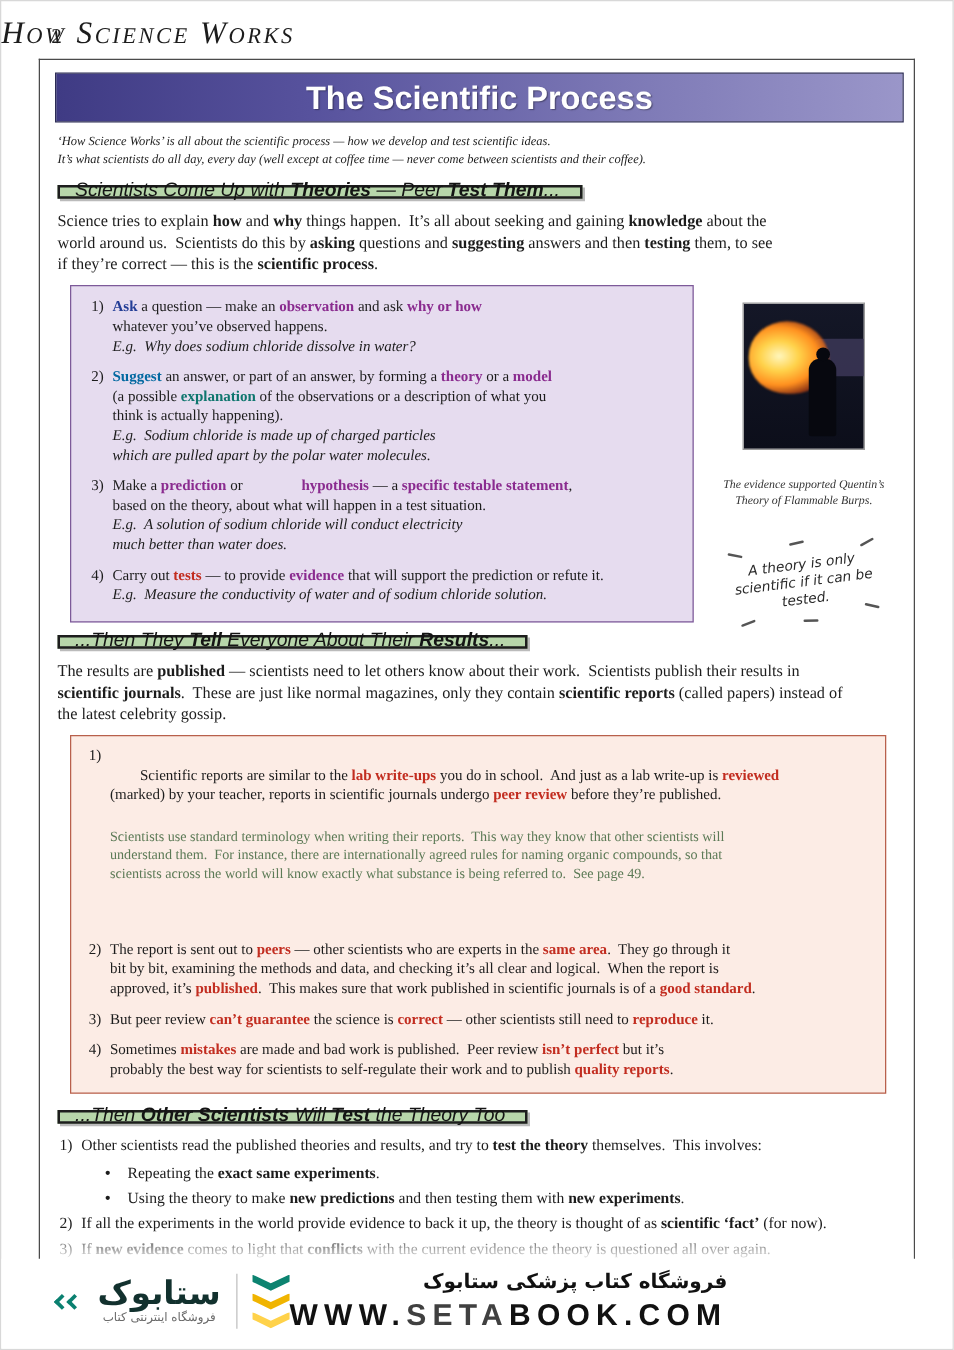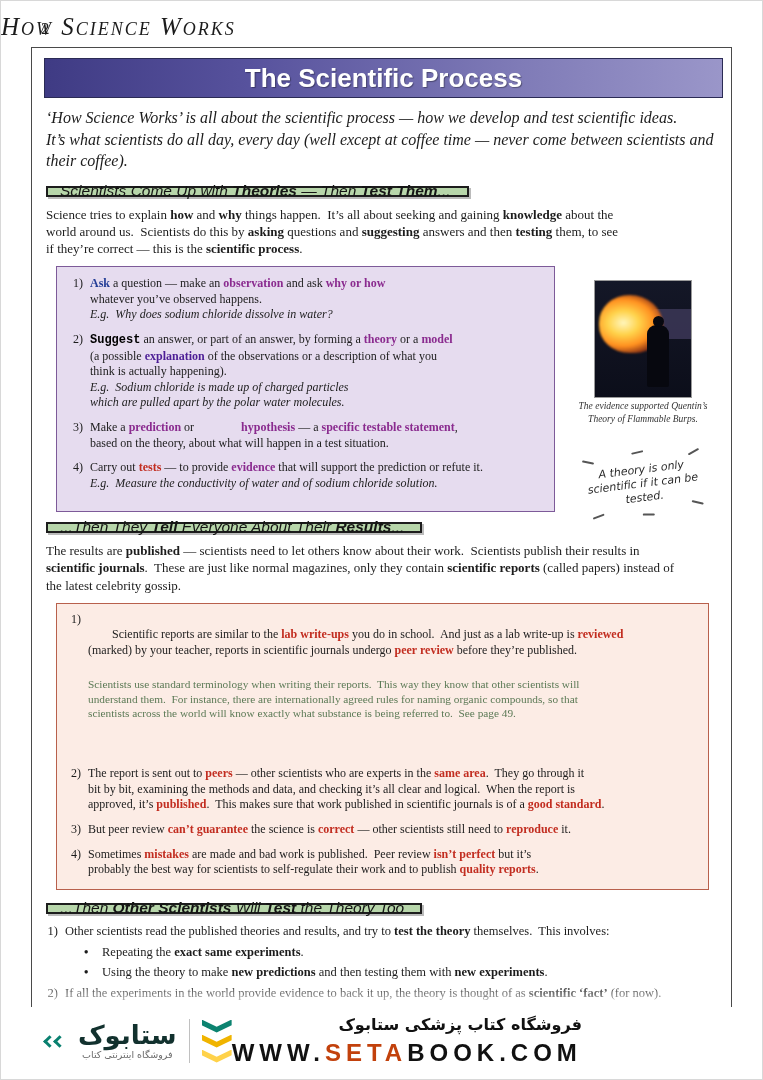--- a/index.html
+++ b/index.html
@@ -32,21 +32,21 @@
 
   .banner {
     margin:2px 0 9px 4px; height:40px;
     background:linear-gradient(90deg,#3f3b84 0%, #57529d 30%, #7f7bb7 70%, #9a96c9 100%);
     border:1px solid #2b2b55;
     display:flex; align-items:center; justify-content:center;
     color:#ffffff; font-family:"Liberation Sans", sans-serif; font-weight:bold; font-size:26px;
     text-shadow:1px 1px 1px rgba(0,0,0,0.35);
   }
 
-  .intro { font-style:italic; font-size:16px; line-height:1.35; margin:2px 6px 10px 6px; white-space:pre-wrap; }
+  .intro { font-style:italic; font-size:10px; line-height:1.35; margin:2px 6px 10px 6px; white-space:pre-wrap; }
 
   .sec-head {
     display:inline-block; margin:4px 0 9px 6px; padding:3px 16px 4px 12px;
     background:#b7d6aa; border:2px solid #1d1d1d; box-shadow:2px 2px 0 rgba(60,60,60,0.35);
     font-family:"Liberation Sans", sans-serif; font-style:italic; font-size:15.5px; color:#141414;
   }
   .sec-wrap { line-height:0; }
 
   .body-par { font-size:13px; line-height:1.32; margin:0 6px 9px 6px; white-space:pre-wrap; }
 
@@ -62,21 +62,21 @@
   .num-item .txt { white-space:pre-wrap; flex:1; }
 
   .side-col { flex:1; display:flex; flex-direction:column; align-items:center; padding-top:14px; }
   .photo { width:98px; height:118px; background:linear-gradient(180deg,#141727,#0c0e1a); position:relative; overflow:hidden; border:1px solid #9a9a9a; }
   .car { position:absolute; right:-4px; top:28px; width:44px; height:30px; background:#3c3757; border-radius:5px; opacity:.85; }
   .flame { position:absolute; left:4px; top:14px; width:64px; height:58px;
     background:radial-gradient(ellipse at 38% 48%, #fff6bd 0%, #ffd24a 28%, #ff8f1f 55%, rgba(205,70,15,0.65) 75%, rgba(0,0,0,0) 95%);
     border-radius:55% 60% 50% 55%; filter:blur(1px); }
   .person { position:absolute; right:22px; top:44px; width:22px; height:62px; background:#07080f; border-radius:9px 9px 2px 2px; }
   .person:before { content:""; position:absolute; top:-9px; left:6px; width:11px; height:11px; border-radius:50%; background:#07080f; }
-  .photo-caption { margin-top:2px; width:160px; text-align:center; font-style:italic; font-size:9.5px; color:#333; line-height:1.3; }
+  .photo-caption { margin-top:22px; width:160px; text-align:center; font-style:italic; font-size:9.5px; color:#333; line-height:1.3; }
 
   .scribble { margin-top:30px; width:132px; transform:rotate(-7deg); position:relative;
     font-family:"DejaVu Sans", sans-serif; font-style:italic; font-size:11px; text-align:center; color:#2a2a2a; line-height:1.25; padding:8px 4px; }
   .tick { position:absolute; width:12px; height:2px; background:#555; border-radius:2px; }
   .t1 { top:0; left:8px; transform:rotate(18deg); }
   .t2 { top:-4px; left:58px; transform:rotate(-6deg); }
   .t3 { top:2px; right:6px; transform:rotate(-22deg); }
   .t4 { bottom:0; left:12px; transform:rotate(-14deg); }
   .t5 { bottom:-4px; left:62px; transform:rotate(6deg); }
   .t6 { bottom:2px; right:8px; transform:rotate(20deg); }
@@ -122,46 +122,47 @@
 
 <div class="content">
 
   <div class="banner">
     <span>The Scientific Process</span>
   </div>
 
   <div class="intro">‘How Science Works’ is all about the scientific process — how we develop and test scientific ideas.
 It’s what scientists do all day, every day (well except at coffee time — never come between scientists and their coffee).</div>
 
-  <div class="sec-wrap"><div class="sec-head"><span>Scientists Come Up with </span><span style="font-weight: bold;">Theories</span><span> — Then </span><span style="font-weight: bold;">Test Them</span><span>...</span></div></div>
+  <div class="sec-wrap"><div class="sec-head"><span>Scientists Come Up with </span><span style="font-weight: bold;">Theories</span><span> — Peer </span><span style="font-weight: bold;">Test Them</span><span>...</span></div></div>
   <div class="body-par"><span>Science tries to explain </span><span style="font-weight: bold;">how</span><span> and </span><span style="font-weight: bold;">why</span><span> things happen.  It’s all about seeking and gaining </span><span style="font-weight: bold;">knowledge</span><span> about the
 world around us.  Scientists do this by </span><span style="font-weight: bold;">asking</span><span> questions and </span><span style="font-weight: bold;">suggesting</span><span> answers and then </span><span style="font-weight: bold;">testing</span><span> them, to see
 if they’re correct — this is the </span><span style="font-weight: bold;">scientific process</span><span>.</span></div>
 
   <div class="row">
     <div class="theory-box">
       <div class="num-item">
         <span class="num">1)</span>
         <span class="txt"><span style="font-weight: bold; color: rgb(35, 61, 150);">Ask</span><span> a question — make an </span><span style="font-weight: bold; color: rgb(138, 43, 143);">observation</span><span> and ask </span><span style="font-weight: bold; color: rgb(138, 43, 143);">why or how</span><span>
 whatever you’ve observed happens.
 </span><span style="font-style: italic;">E.g.  Why does sodium chloride dissolve in water?</span></span>
       </div>
       <div class="num-item">
         <span class="num">2)</span>
-        <span class="txt"><span style="font-weight: bold; color: #000000; font-family: Liberation Mono, monospace;">Suggest</span><span> an answer, or part of an answer, by forming a </span><span style="font-weight: bold; color: rgb(138, 43, 143);">theory</span><span> or a </span><span style="font-weight: bold; color: rgb(138, 43, 143);">model</span><span>
-(a possible </span><span style="font-weight: bold; color: #4c1d95;">explanation</span><span> of the observations or a description of what you
+        <span class="txt"><span style="font-weight: bold; color: #0369a1;">Suggest</span><span> an answer, or part of an answer, by forming a </span><span style="font-weight: bold; color: rgb(138, 43, 143);">theory</span><span> or a </span><span style="font-weight: bold; color: rgb(138, 43, 143);">model</span><span>
+(a possible </span><span style="font-weight: bold; color: #0f766e;">explanation</span><span> of the observations or a description of what you
 think is actually happening).
 </span><span style="font-style: italic;">E.g.  Sodium chloride is made up of charged particles
 which are pulled apart by the polar water molecules.</span></span>
       </div>
       <div class="num-item">
         <span class="num">3)</span>
         <span class="txt"><span>Make a </span><span style="font-weight: bold; color: rgb(138, 43, 143);">prediction</span><span> or </span><span style="font-weight: bold; color: rgb(138, 43, 143); margin-left: 44px;">hypothesis</span><span> — a </span><span style="font-weight: bold; color: rgb(138, 43, 143);">specific testable statement</span><span>,
 based on the theory, about what will happen in a test situation.
-</span></span>
+</span><span style="font-style: italic;">E.g.  A solution of sodium chloride will conduct electricity
+much better than water does.</span></span>
       </div>
       <div class="num-item">
         <span class="num">4)</span>
         <span class="txt"><span>Carry out </span><span style="font-weight: bold; color: rgb(194, 45, 32);">tests</span><span> — to provide </span><span style="font-weight: bold; color: rgb(138, 43, 143);">evidence</span><span> that will support the prediction or refute it.
 </span><span style="font-style: italic;">E.g.  Measure the conductivity of water and of sodium chloride solution.</span></span>
       </div>
     </div>
 
     <div class="side-col">
       <div class="photo">
@@ -257,15 +258,15 @@
     </div>
     <div class="logo-div"></div>
     <div class="emblem">
       <span class="chev c1"></span>
       <span class="chev c2"></span>
       <span class="chev c3"></span>
     </div>
   </div>
   <div class="footer-right">
     <div class="store-title" dir="rtl">فروشگاه کتاب پزشکی ستابوک</div>
-    <div class="site-url"><span>WWW.</span><span style="color: #c2410c;">SETA</span><span>BOOK.COM</span></div>
+    <div class="site-url"><span>WWW.</span><span style="color: #404040;">SETA</span><span>BOOK.COM</span></div>
   </div>
 </div>
 
 </body></html>

